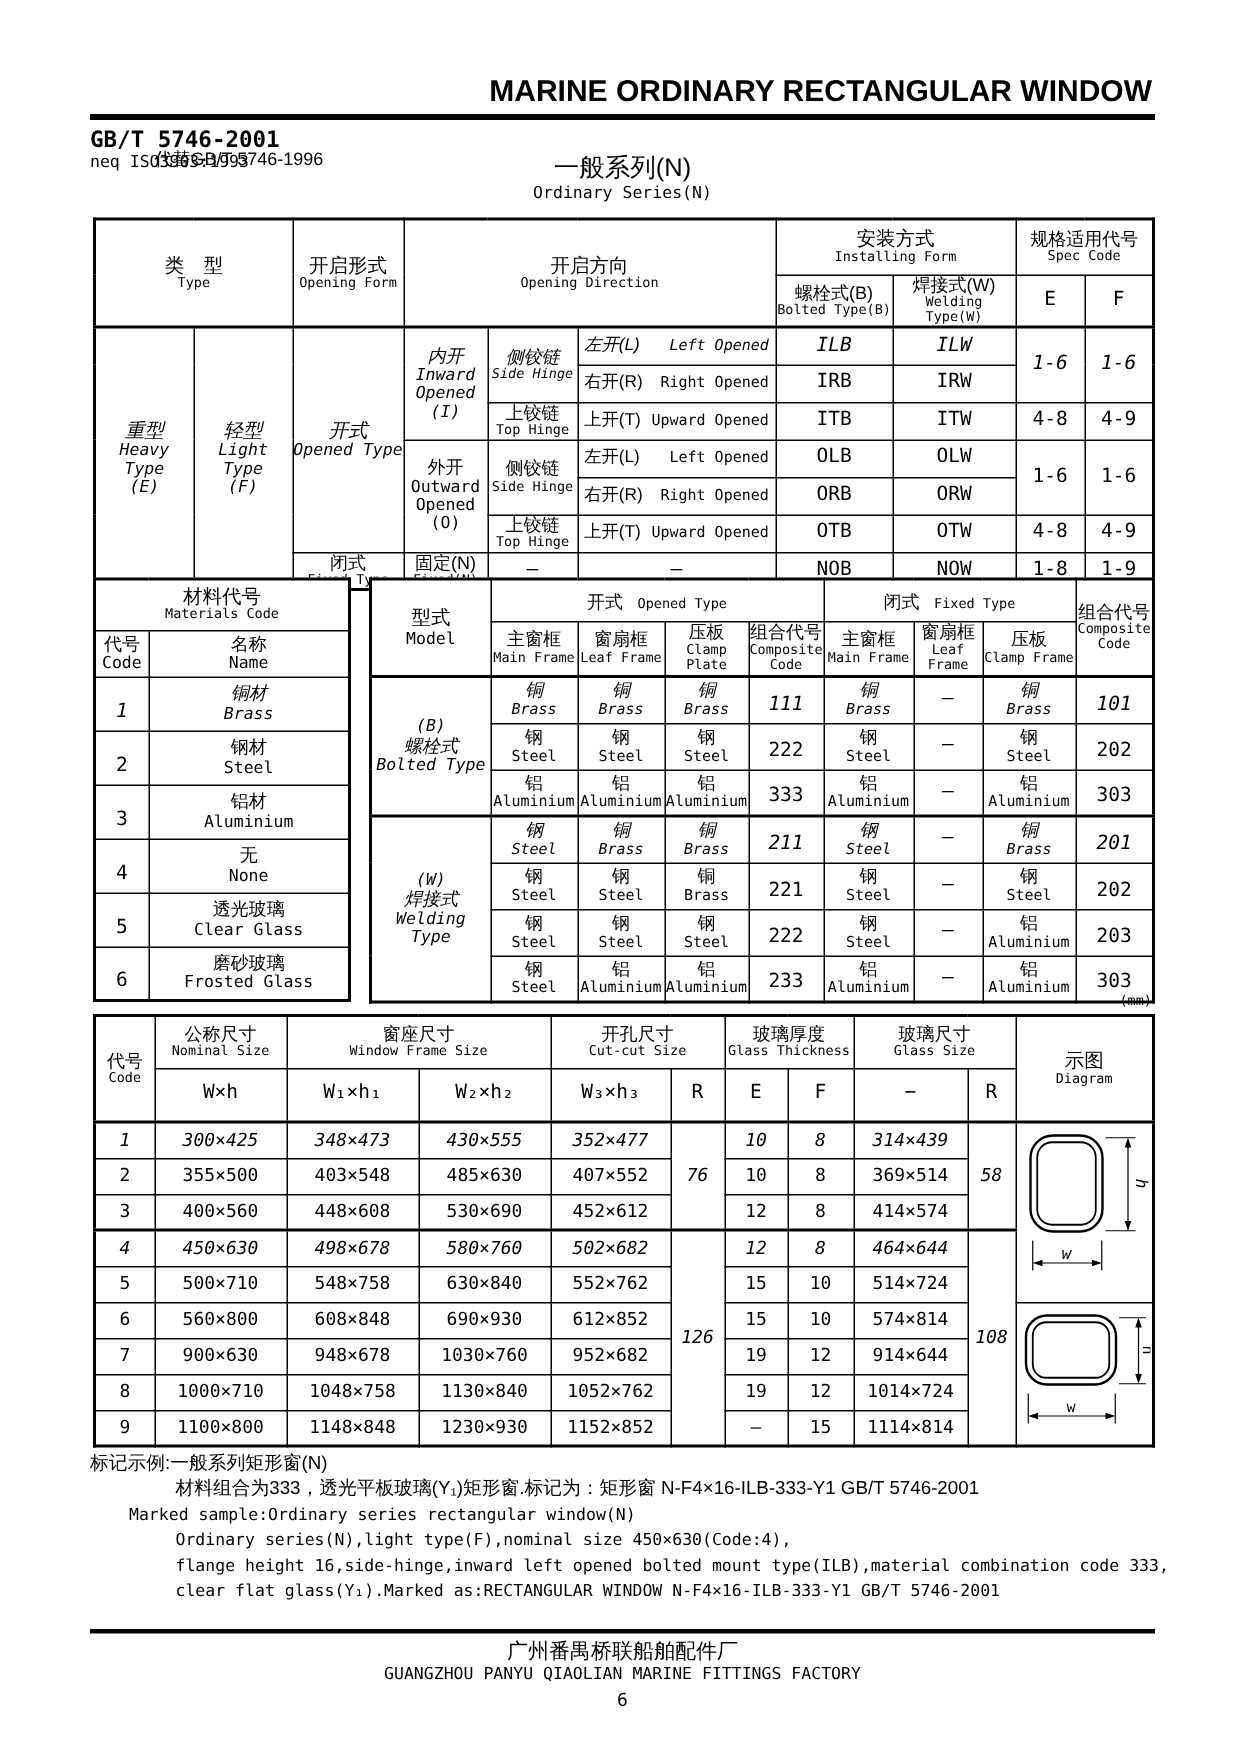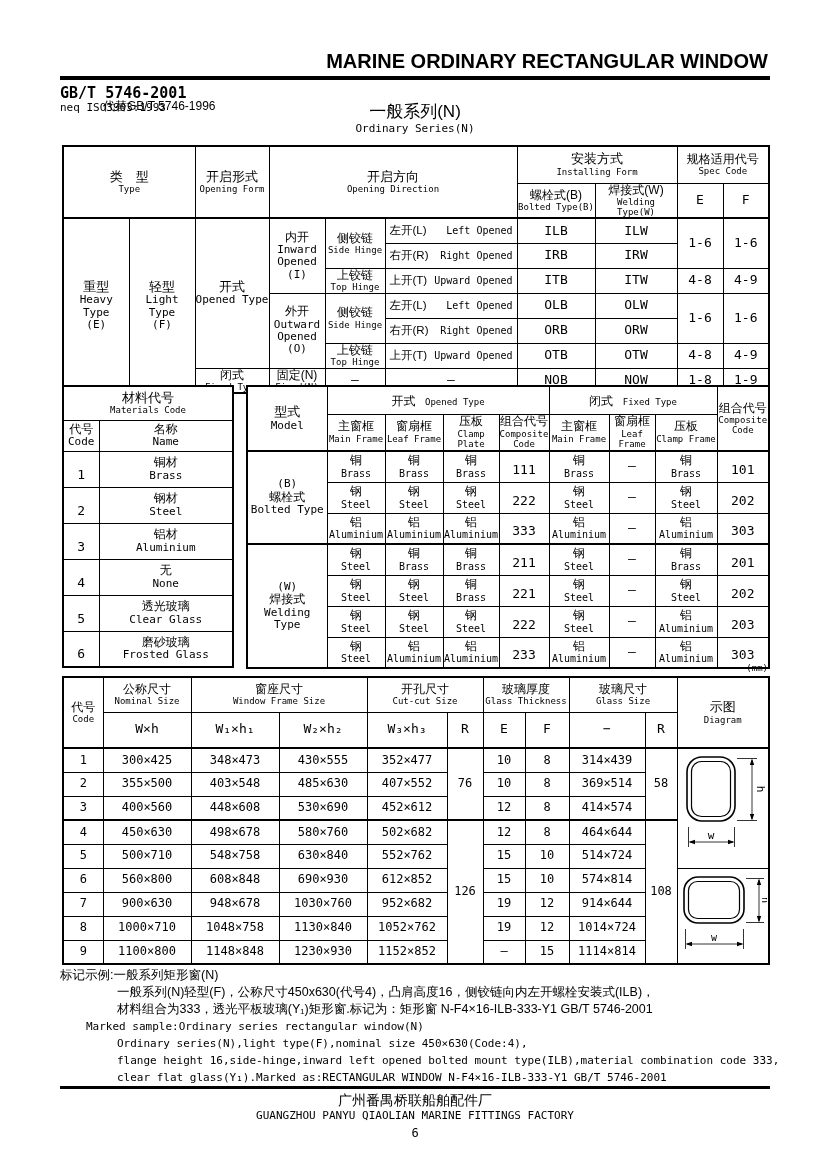--- a/index.html
+++ b/index.html
@@ -20,21 +20,21 @@
   
   table.t{border-collapse:collapse;table-layout:fixed;position:absolute;border:2px solid #000;background:#fff;}
   table.t td{border:1px solid #000;text-align:center;vertical-align:middle;padding:0;overflow:hidden;line-height:1.12;}
   .czh{font-family:"Liberation Sans",sans-serif;font-size:13px;}
   .czh-s{font-family:"Liberation Sans",sans-serif;font-size:12px;}
   .cen{font-family:"DejaVu Sans Mono",monospace;font-size:9px;}
   .cen2{font-family:"DejaVu Sans Mono",monospace;font-size:11px;}
   .num{font-family:"DejaVu Sans Mono",monospace;font-size:13px;}
   .num-s{font-family:"DejaVu Sans Mono",monospace;font-size:12px;}
   .vb{vertical-align:bottom !important;padding-bottom:4px !important;}
-  .bt2{border-top-width:2px !important;}
+  .bt2{border-top-width:2px !important;font-style:italic;}
 
   
   .t1{left:62px;top:145px;width:706px;}
   .t1 tr.h1{height:37px;} .t1 tr.h2{height:24px;} .t1 tr.b{height:25px;}
   .t1 .dir{padding:0 4px;}
   .t1 .dir .in{display:flex;justify-content:space-between;align-items:center;}
   .dzh{font-family:"Liberation Sans",sans-serif;font-size:11.5px;white-space:nowrap;}
   .den{font-family:"DejaVu Sans Mono",monospace;font-size:10px;white-space:nowrap;}
 
   
@@ -762,21 +762,20 @@
       <td class="num-s">1152×852</td>
       <td class="num-s">—</td>
       <td class="num-s">15</td>
       <td class="num-s">1114×814</td>
     </tr>
   </tbody>
     </table>
 
   <div class="abs notes">
     <div class="note-zh">标记示例:一般系列矩形窗(N)</div>
-    <div class="note-zh ind">一般系列(N)轻型(F)，公称尺寸450x630(代号4)，凸肩高度16，侧铰链向内左开螺栓安装式(ILB)，</div>
     <div class="note-zh ind">材料组合为333，透光平板玻璃(Y₁)矩形窗.标记为：矩形窗  N-F4×16-ILB-333-Y1  GB/T 5746-2001</div>
     <div class="note-en">Marked sample:Ordinary series rectangular window(N)</div>
     <div class="note-en ind">Ordinary series(N),light type(F),nominal size 450×630(Code:4),</div>
     <div class="note-en ind">flange height 16,side-hinge,inward left opened bolted mount type(ILB),material combination code 333,</div>
     <div class="note-en ind">clear flat glass(Y₁).Marked as:RECTANGULAR WINDOW  N-F4×16-ILB-333-Y1  GB/T 5746-2001</div>
   </div>
 
   <div class="abs rule-bottom"></div>
   <div class="abs factory-zh">广州番禺桥联船舶配件厂</div>
   <div class="abs factory-en">GUANGZHOU PANYU QIAOLIAN MARINE FITTINGS FACTORY</div>

